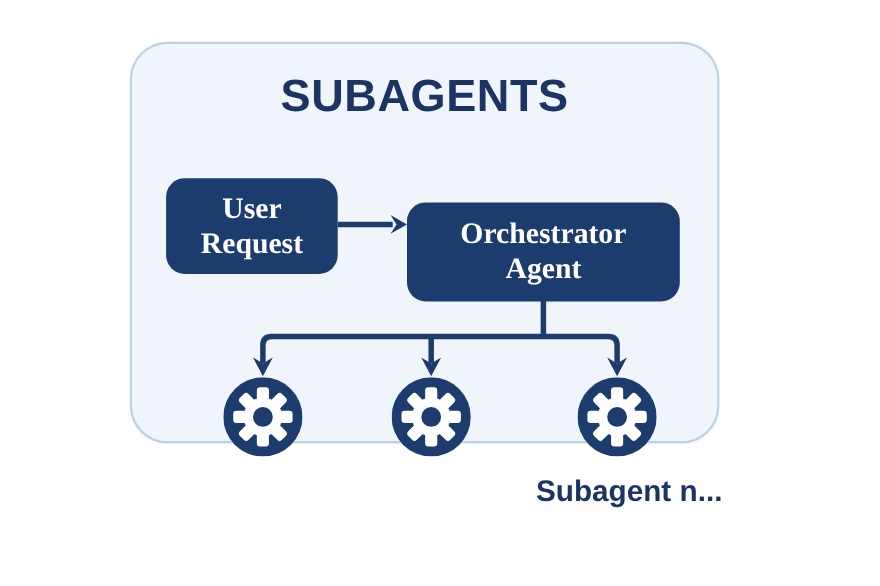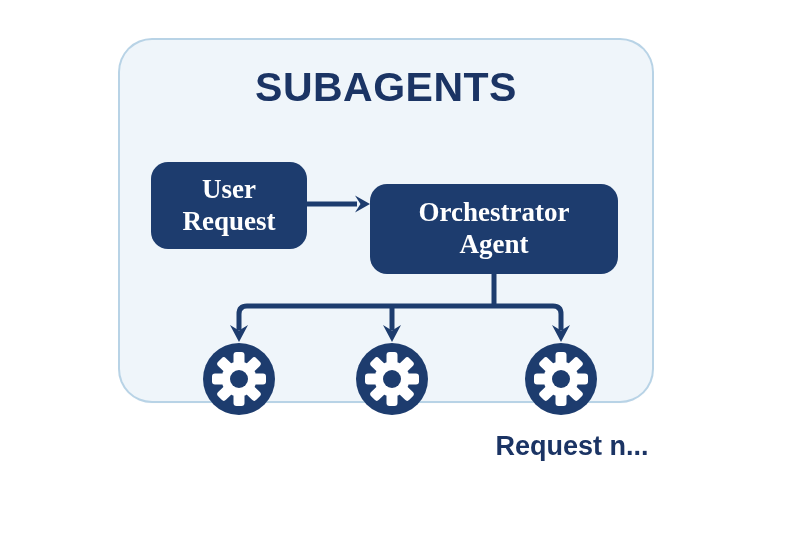--- a/index.html
+++ b/index.html
@@ -142,16 +142,16 @@
           <rect x="-5.5" y="-27" width="11" height="13" rx="3" transform="rotate(135)"></rect>
           <rect x="-5.5" y="-27" width="11" height="13" rx="3" transform="rotate(180)"></rect>
           <rect x="-5.5" y="-27" width="11" height="13" rx="3" transform="rotate(225)"></rect>
           <rect x="-5.5" y="-27" width="11" height="13" rx="3" transform="rotate(270)"></rect>
           <rect x="-5.5" y="-27" width="11" height="13" rx="3" transform="rotate(315)"></rect>
         </g>
         <circle class="gc" cx="36" cy="36" r="9"></circle>
       </svg>
     </span>
 
-    <div class="agent-label label-3">Request n...</div>
+    <div class="agent-label label-3">Subagent n...</div>
 
   </div>
 </div>
 
 </body></html>

